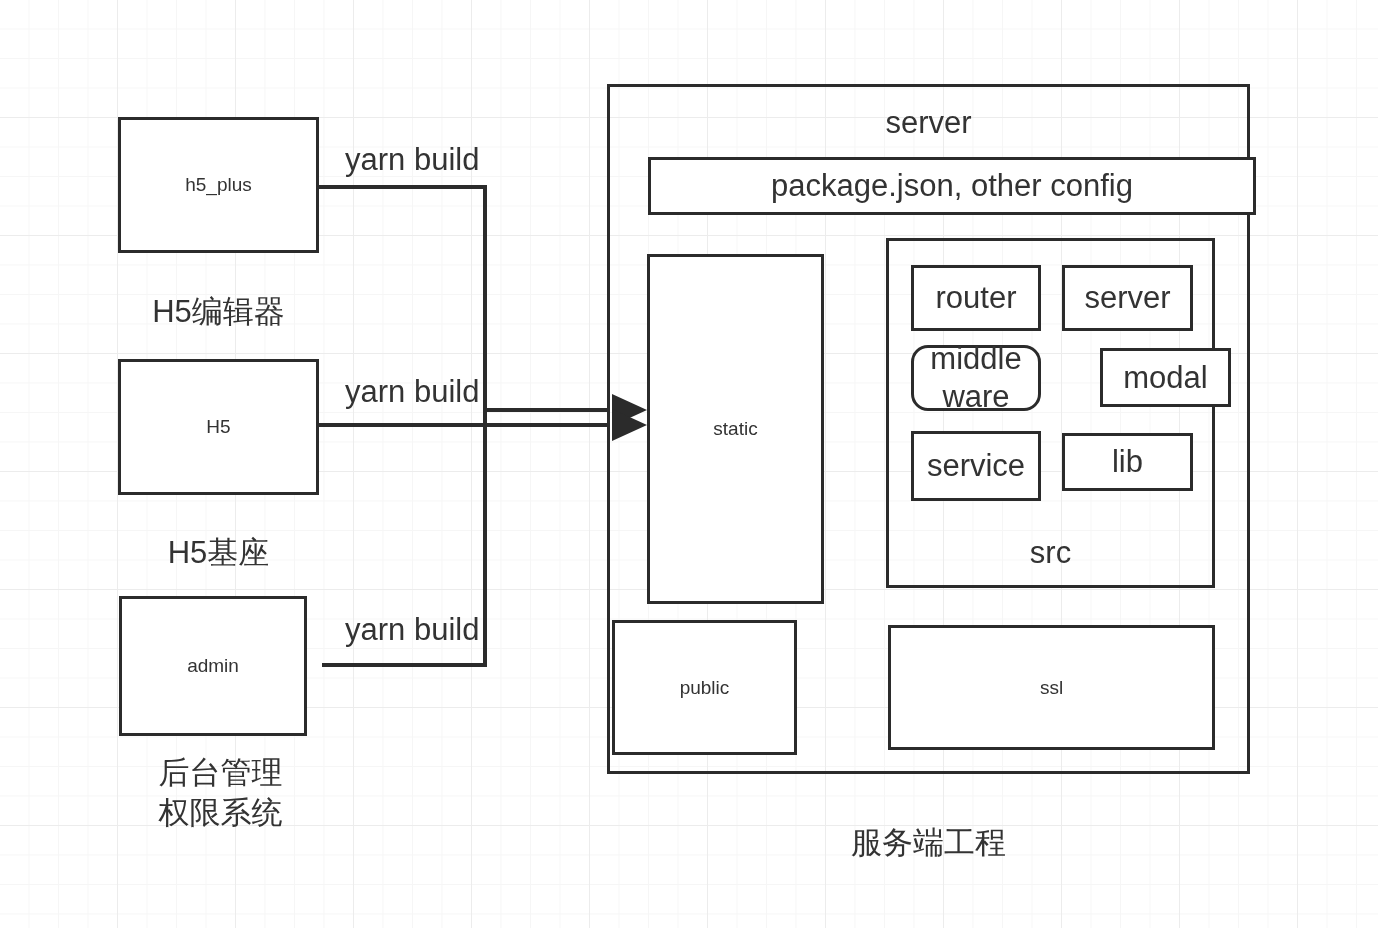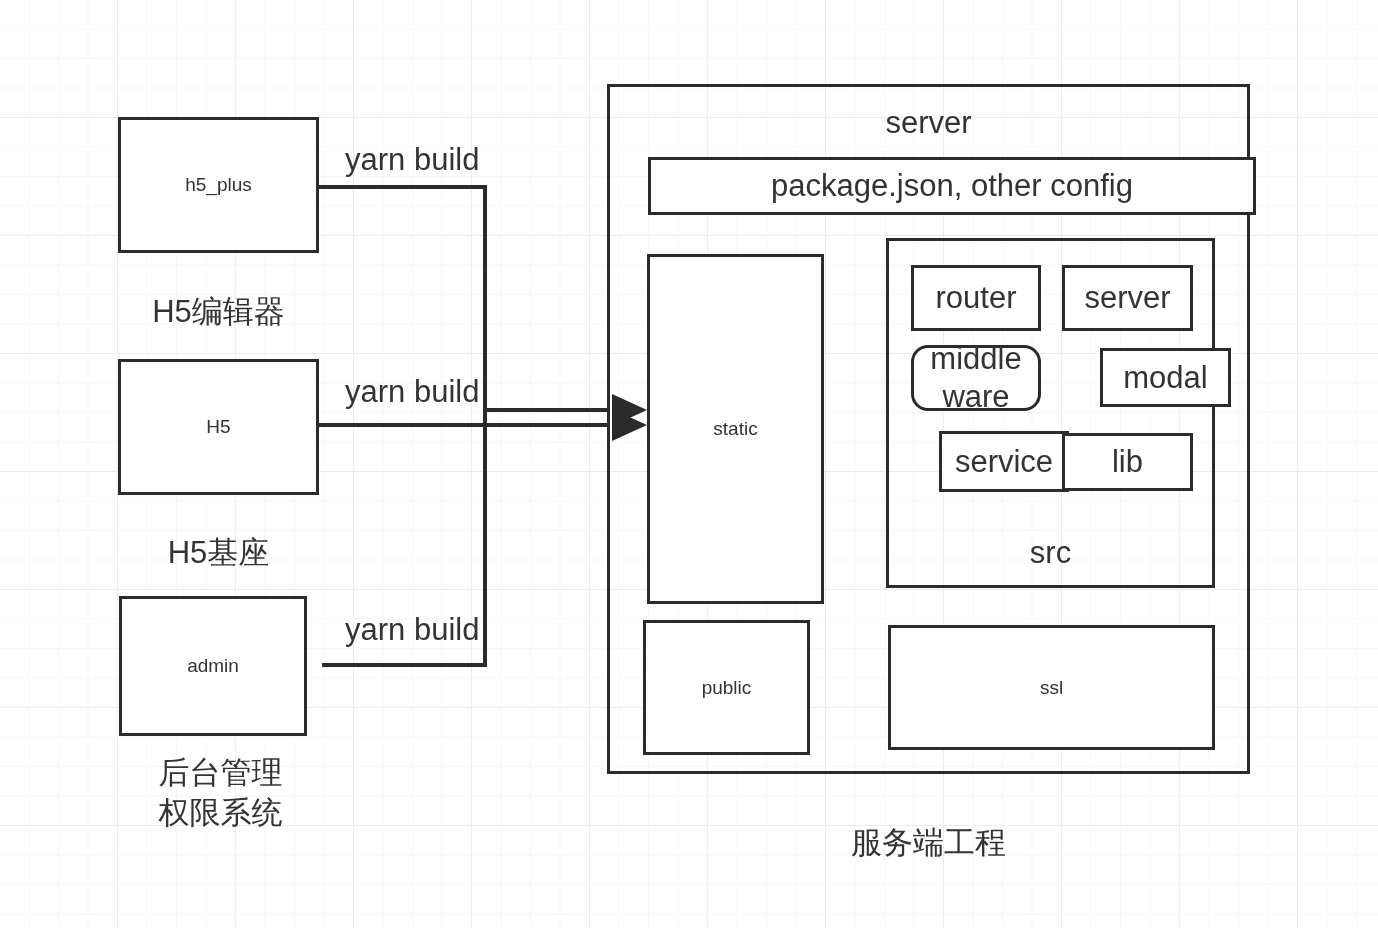--- a/index.html
+++ b/index.html
@@ -112,21 +112,21 @@
   <div class="node fs-26" style="left:647px; top:254px; width:177px; height:350px;">static</div>
 
   <div class="container-box" style="left:886px; top:238px; width:329px; height:350px;"></div>
   <div class="inner-label fs-25" style="left:886px; top:535px; width:329px;">src</div>
 
   <div class="node fs-25" style="left:911px; top:265px; width:130px; height:66px; white-space:pre-line;">router</div>
   <div class="node fs-25" style="left:1062px; top:265px; width:131px; height:66px; white-space:pre-line;">server</div>
   <div class="node fs-25" style="left:911px; top:345px; width:130px; height:66px; white-space:pre-line;border-radius:17px;">middle
 ware</div>
   <div class="node fs-25" style="left:1062px; top:348px; width:131px; height:59px; white-space:pre-line;margin-left:38px;">modal</div>
-  <div class="node fs-25" style="left:911px; top:431px; width:130px; height:61px; white-space:pre-line;margin-left:28px;">service</div>
+  <div class="node fs-25" style="left:911px; top:431px; width:130px; height:70px; white-space:pre-line;">service</div>
   <div class="node fs-25" style="left:1062px; top:433px; width:131px; height:58px; white-space:pre-line;">lib</div>
 
-  <div class="node fs-26" style="left:643px; top:620px; width:167px; height:135px;">public</div>
+  <div class="node fs-26" style="left:612px; top:620px; width:185px; height:135px;">public</div>
   <div class="node fs-26" style="left:888px; top:625px; width:327px; height:125px;">ssl</div>
 
   <div class="caption fs-25" style="left:607px; top:823px; width:643px;">服务端工程</div>
 
 </div>
 
 </body></html>

